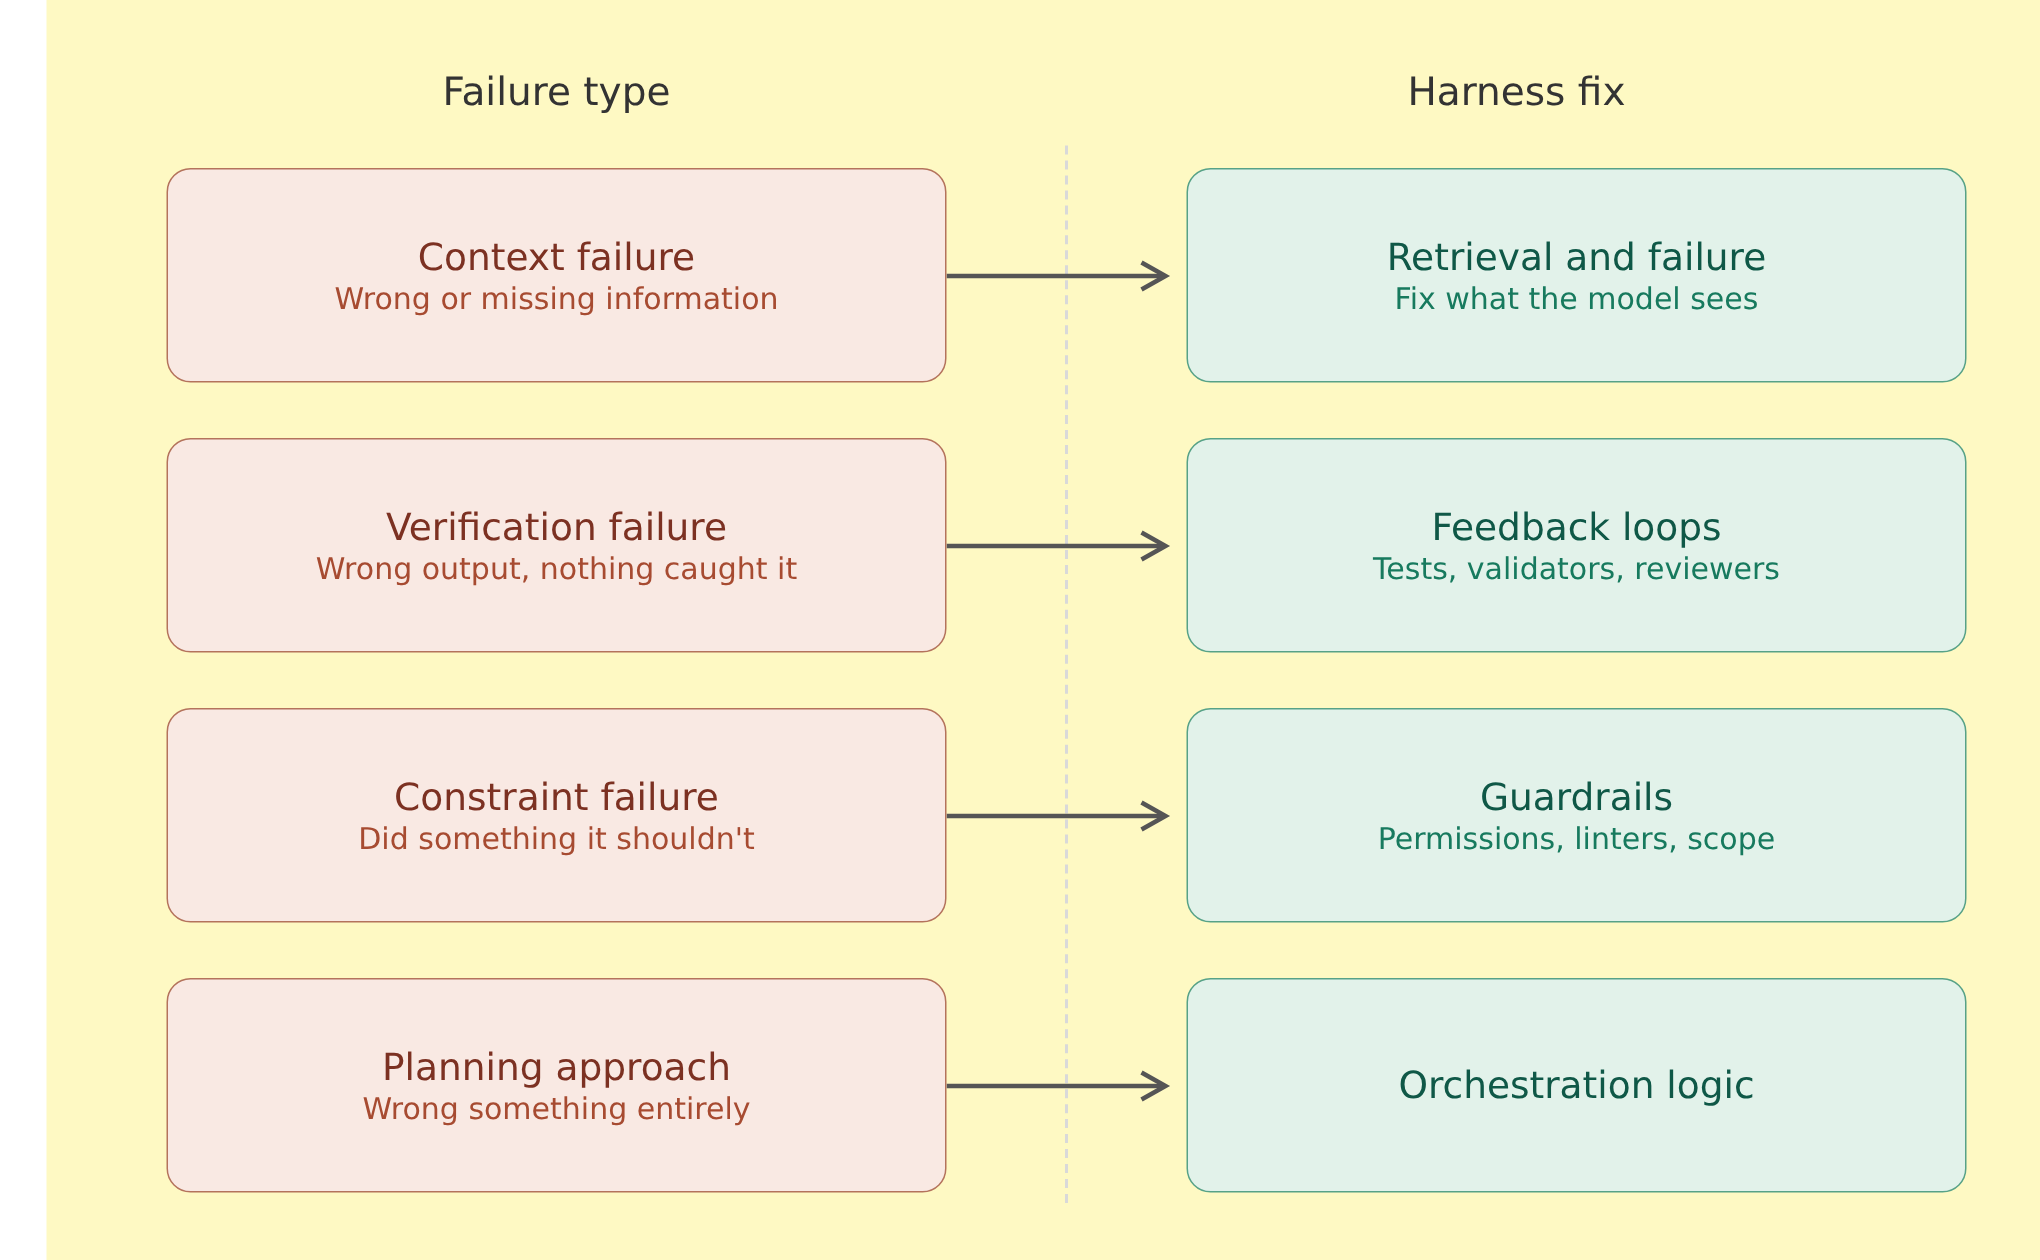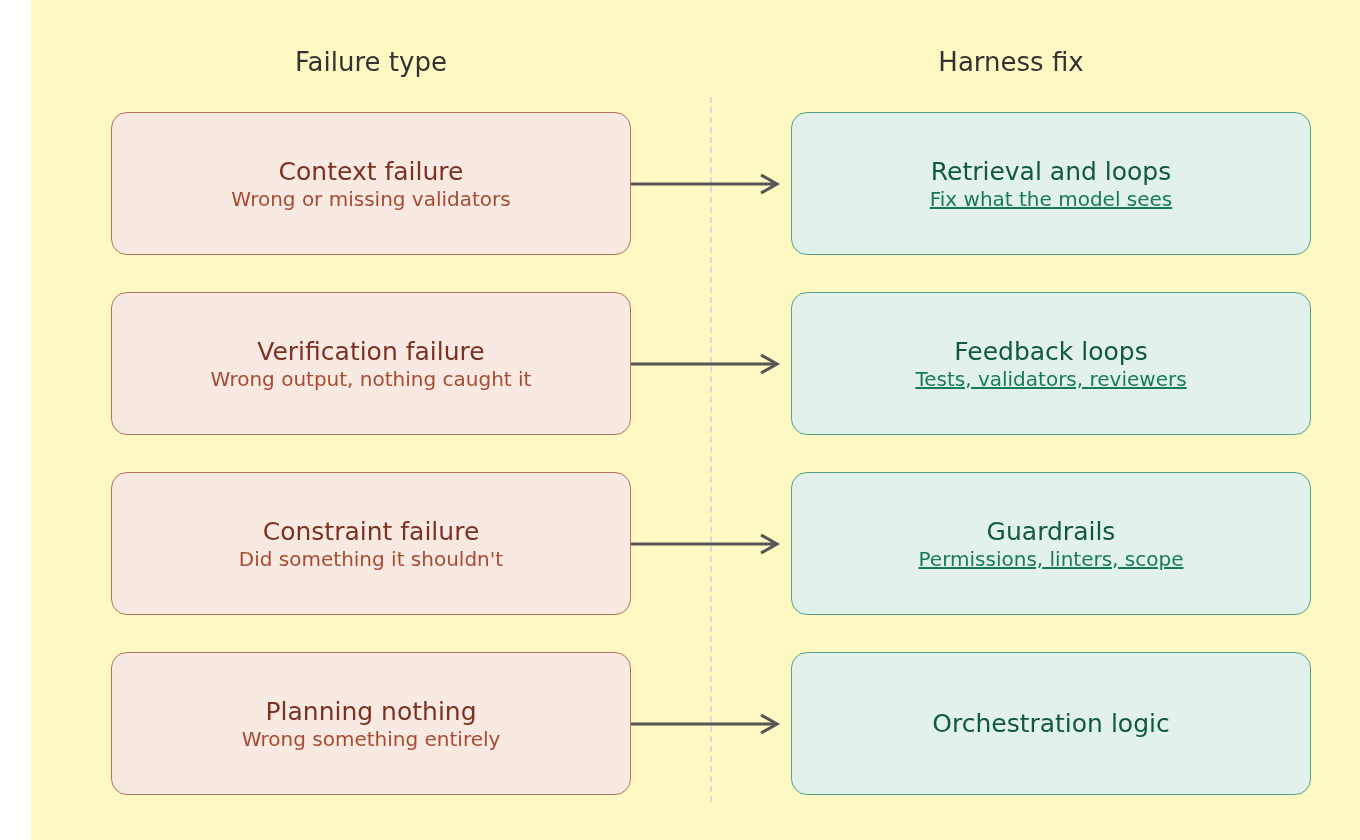--- a/index.html
+++ b/index.html
@@ -72,21 +72,21 @@
   }
   .fix-box {
     background: var(--fix-fill, #e2f2ea);
     border: 1.5px solid var(--fix-border, #57a287);
   }
   .box-title   { font-size: 25px; line-height: 30px; }
   .box-subtitle{ font-size: 20px; line-height: 24px; }
   .failure-box .box-title    { color: var(--failure-title, #7c3122); }
   .failure-box .box-subtitle { color: var(--failure-subtitle, #a74b31); }
   .fix-box .box-title        { color: var(--fix-title, #0f5847); }
-  .fix-box .box-subtitle     { color: var(--fix-subtitle, #177a5e); text-decoration: underline; }
+  .fix-box .box-subtitle     { color: var(--fix-subtitle, #177a5e); }
 
   .arrow-cell {
     width: 160px;
     height: 143px;
     display: flex;
     align-items: center;
     justify-content: flex-start;
     flex: 0 0 160px;
   }
   .arrow-cell svg { display: block; }
@@ -106,30 +106,30 @@
     <div class="col-header right">Harness fix</div>
   </div>
 
   <div class="divider"></div>
 
   <div class="rows">
 
     <div class="row">
       <div class="box failure-box">
         <div class="box-title">Context failure</div>
-        <div class="box-subtitle">Wrong or missing validators</div>
+        <div class="box-subtitle">Wrong or missing information</div>
       </div>
       <div class="arrow-cell">
         <svg width="160" height="26" viewBox="0 0 160 26">
           <line class="arrow-stroke" x1="0" y1="13" x2="143" y2="13"></line>
           <polyline class="arrow-stroke" points="130,4 146,13 130,22"></polyline>
         </svg>
       </div>
       <div class="box fix-box">
-        <div class="box-title">Retrieval and loops</div>
+        <div class="box-title">Retrieval and failure</div>
         <div class="box-subtitle">Fix what the model sees</div>
       </div>
     </div>
 
     <div class="row">
       <div class="box failure-box">
         <div class="box-title">Verification failure</div>
         <div class="box-subtitle">Wrong output, nothing caught it</div>
       </div>
       <div class="arrow-cell">
@@ -156,21 +156,21 @@
         </svg>
       </div>
       <div class="box fix-box">
         <div class="box-title">Guardrails</div>
         <div class="box-subtitle">Permissions, linters, scope</div>
       </div>
     </div>
 
     <div class="row">
       <div class="box failure-box">
-        <div class="box-title">Planning nothing</div>
+        <div class="box-title">Planning approach</div>
         <div class="box-subtitle">Wrong something entirely</div>
       </div>
       <div class="arrow-cell">
         <svg width="160" height="26" viewBox="0 0 160 26">
           <line class="arrow-stroke" x1="0" y1="13" x2="143" y2="13"></line>
           <polyline class="arrow-stroke" points="130,4 146,13 130,22"></polyline>
         </svg>
       </div>
       <div class="box fix-box">
         <div class="box-title">Orchestration logic</div>

